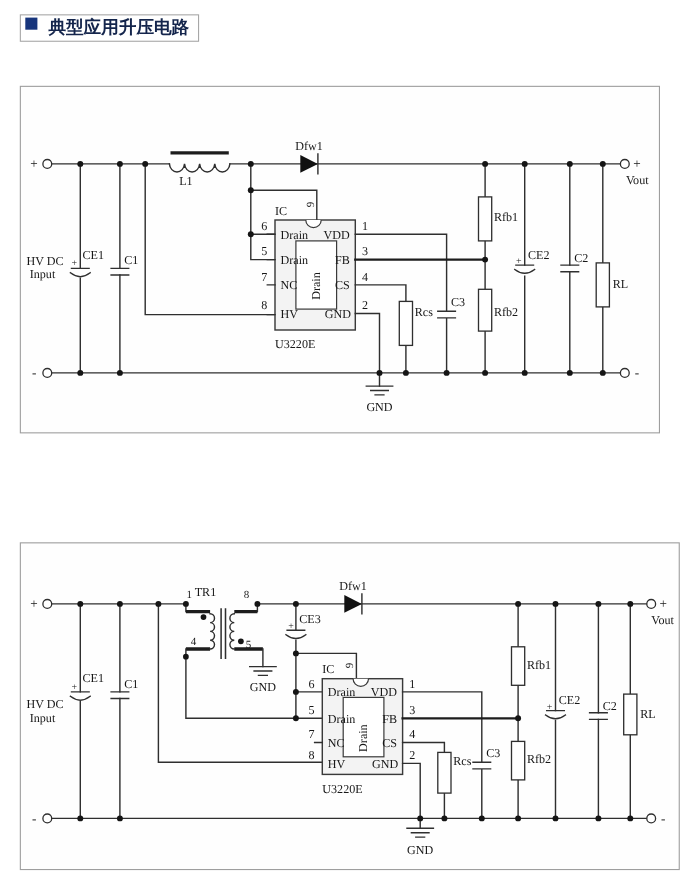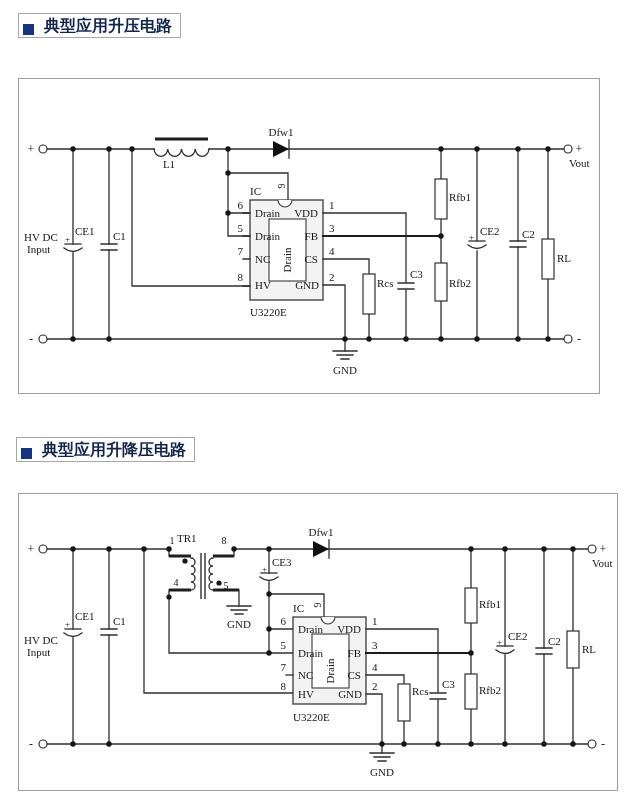--- a/index.html
+++ b/index.html
@@ -1,18 +1,18 @@
 <!DOCTYPE html>
 <html><head>
 <meta charset="utf-8">
 <style>
   html,body{margin:0;padding:0;background:#ffffff;}
   .page{position:relative;width:636px;height:806px;background:#ffffff;overflow:hidden;
         font-family:"Liberation Serif","DejaVu Serif",serif;}
-  .sec-header{position:absolute;display:flex;align-items:flex-end;gap:10px;
+  .sec-header{position:absolute;display:flex;align-items:flex-start;gap:10px;
         border:1px solid #a7a7a7;background:#fff;padding:2px 8px 2px 4px;
         font-weight:bold;font-size:16px;color:#14254c;line-height:19px;}
   .bullet{width:11px;height:11px;background:#17357c;flex:0 0 auto;}
   .frame{position:absolute;border:1px solid #9e9e9e;background:#fefefe;}
   svg{display:block;}
   .wire{stroke:#2f2f2f;stroke-width:1.3;fill:none;stroke-linecap:square;}
   .wire-thick{stroke:#1d1d1d;stroke-width:2.1;fill:none;stroke-linecap:square;}
   .bar{stroke:#1d1d1d;stroke-width:3;fill:none;stroke-linecap:butt;}
   .core{stroke:#2f2f2f;stroke-width:1.4;fill:none;}
   .comp-box{fill:#ffffff;stroke:#2f2f2f;stroke-width:1.2;}
@@ -196,24 +196,20 @@
           <circle cx="350" cy="260" r="2.7"></circle>
           <circle cx="387" cy="260" r="2.7"></circle>
       <circle cx="422" cy="260" r="2.7"></circle>
           <circle cx="458" cy="260" r="2.7"></circle>
           <circle cx="499" cy="260" r="2.7"></circle>
           <circle cx="529" cy="260" r="2.7"></circle>
     </g>
   </svg>
   </div>
 
-  <div class="sec-header" style="left:16px;top:437px;">
-    <span class="bullet"></span>
-    <span>典型应用升降压电路</span>
-  </div>
 
   <div class="frame" style="left:18px;top:493px;width:598px;height:296px;">
   <svg width="598" height="296" viewBox="0 0 598 296">
 
     <g>
       <path class="wire" d="M28,55 H150"></path>
       <path class="wire" d="M215,55 H569"></path>
       <path class="wire" d="M28,250 H569"></path>
     </g>
 

